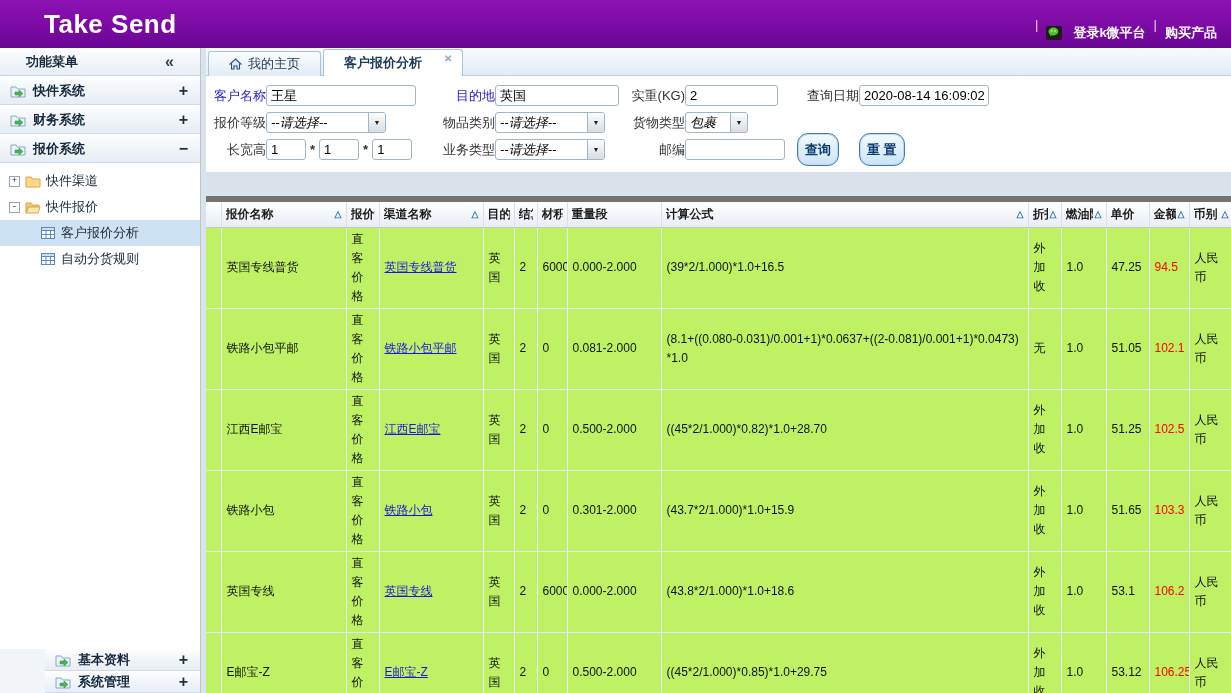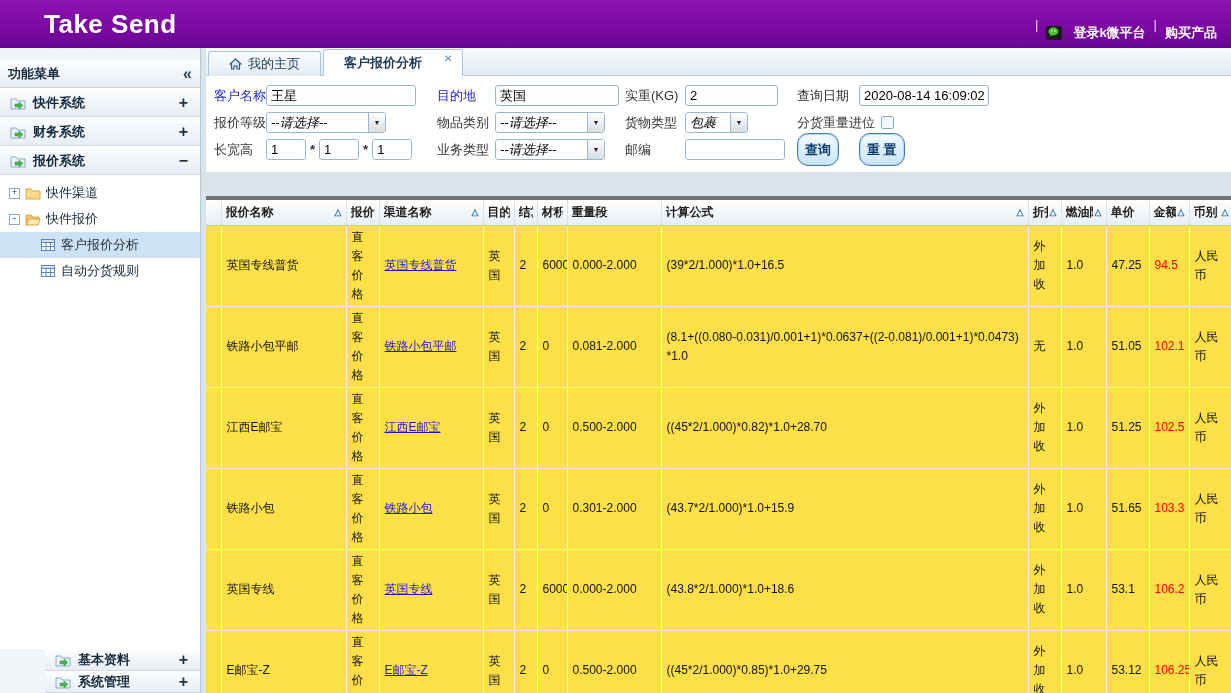--- a/index.html
+++ b/index.html
@@ -15,22 +15,22 @@
   .toplinks .sep { color:#e8cdf2; font-weight:normal; }
   .toplink { display:flex; align-items:center; gap:11px; color:#fff; cursor:pointer; text-decoration:none;margin-top:18px; }
 
   
   .bodyrow { flex:1; display:flex; min-height:0; }
 
   
   .sidebar { width:201px; flex-shrink:0; background:#f1f5f9; border-right:1px solid #b9c6d2;
     display:flex; flex-direction:column; font-size:13px; }
   .sb-title { height:28px; flex-shrink:0; display:flex; align-items:center; justify-content:space-between;
-    padding:0 8px; background:linear-gradient(180deg,#fdfeff,#e7eef5); border-bottom:1px solid #c7d4e0;
-    font-weight:bold; color:#1c2e40;margin-top:12px; }
+    padding:0 26px; background:linear-gradient(180deg,#fdfeff,#e7eef5); border-bottom:1px solid #c7d4e0;
+    font-weight:bold; color:#1c2e40; }
   .sb-title .chev { font-size:16px; color:#2c4258; cursor:pointer; font-weight:bold; }
   .sb-group { height:29px; flex-shrink:0; display:flex; align-items:center; gap:7px; padding:0 12px 0 10px;
     background:linear-gradient(180deg,#fcfdfe,#e6edf4); border-bottom:1px solid #cfdae4; border-top:1px solid #ffffff;
     cursor:pointer; }
   .sb-group .glabel { flex:1; font-weight:bold; color:#13293d; }
   .sb-group .pm { font-size:16px; font-weight:bold; color:#20303f; line-height:14px; }
   .tree { flex:1; background:#fff; padding:5px 0 0 0; overflow:hidden; }
   .tnode { height:26px; display:flex; align-items:center; gap:5px; padding-left:9px; color:#20303f; cursor:pointer; }
   .texp { width:11px; height:11px; border:1px solid #92a6b8; background:#fff; font-size:9px; line-height:9px;
     text-align:center; color:#333; flex-shrink:0; font-family:"Liberation Mono",monospace; }
@@ -49,21 +49,21 @@
     background:linear-gradient(180deg,#fbfdfe,#e2ecf4); border:1px solid #a9c3d8; border-bottom:none;
     border-radius:3px 3px 0 0; cursor:pointer; position:relative; top:1px; }
   .tab.active { background:#fff; font-weight:bold; height:27px; z-index:2; padding-right:10px; }
   .tab .close { font-size:10px; color:#8aa4ba; margin-left:16px; align-self:flex-start; margin-top:3px; cursor:pointer; }
 
   
   .form-panel { background:#fff; flex-shrink:0; padding:6px 4px 9px 4px; font-size:13px; }
   .frow { height:27px; display:flex; align-items:center; }
   .slot { display:flex; align-items:center; }
   .s1 { width:227px; } .s2 { width:188px; } .s3 { width:172px; } .s4 { flex:1; }
-  .flabel { color:#333; flex-shrink:0; }
+  .flabel { color:#333; flex-shrink:0;text-align:right; }
   .flabel.blue { color:#2323cd; }
   .lw1 { width:52px; margin-left:4px; } .lw2 { width:58px; } .lw3 { width:60px; } .lw4 { width:62px; }
   .tinput { height:21px; border:1px solid #9fb6c9; border-radius:3px; padding:1px 4px; font-size:13px;
     font-family:"Liberation Sans",sans-serif; color:#000; outline:none; }
   .w134{width:150px;} .w124{width:124px;} .w93{width:93px;} .w130{width:130px;} .w100{width:100px;} .w40{width:40px;}
   .fselect { height:21px; border:1px solid #9fb6c9; border-radius:3px; background:#fff; display:flex;
     align-items:center; cursor:pointer; overflow:hidden;font-style:italic; }
   .fselect .sval { flex:1; padding:0 4px; font-size:13px; color:#000; white-space:nowrap; overflow:hidden; }
   .fselect .sarrow { width:17px; height:100%; flex-shrink:0; background:linear-gradient(180deg,#fdfdfd,#d7dde3);
     border-left:1px solid #9fb6c9; display:flex; align-items:center; justify-content:center; font-size:7px; color:#222; }
@@ -72,21 +72,21 @@
   .chk { width:13px; height:13px; border:1px solid #86abc9; background:#f2f8fd; margin-left:6px; cursor:pointer;
     appearance:none; border-radius:2px; }
   .btn { height:33px; margin-right:20px; padding:0 7px; font-size:13px; font-weight:bold; color:#0c3d6e;
     background:linear-gradient(180deg,#f3fafe,#cbe4f7); border:1px solid #3d7db5; border-radius:11px;
     box-shadow:inset 0 0 0 1px #bcd9ef; cursor:pointer; font-family:"Liberation Sans",sans-serif; }
 
   
   .gapstrip { height:24px; flex-shrink:0; }
 
   
-  .table-wrap { flex:1; background:#fde047; overflow:hidden; border-top:4px solid #737373; }
+  .table-wrap { flex:1; background:#bef264; overflow:hidden; border-top:6px solid #737373; }
   table { width:100%; border-collapse:collapse; table-layout:fixed; font-size:12px; }
   th { height:25px; background:linear-gradient(180deg,#ffffff,#e7edf3); border-bottom:1px solid #b9c9d8;
     border-right:1px solid #d8e1ea; font-weight:bold; color:#1c1c1c; text-align:left; padding:0 4px;
     overflow:hidden; cursor:pointer; }
   .thin { display:flex; align-items:center; justify-content:space-between; overflow:hidden; }
   .thin .t { white-space:nowrap; overflow:hidden; }
   .sort { font-size:9px; color:#2f74ae; flex-shrink:0; margin-left:2px; }
   td { border-bottom:1px solid #e3e9ef; border-right:1px solid #eef2f6; padding:2px 5px; color:#111;
     line-height:19px; vertical-align:middle; overflow:hidden; }
   td.formula { word-break:break-all; }
@@ -283,24 +283,20 @@
               <span class="sarrow">▼</span>
             </div>
           </div>
           <div class="slot s3">
             <span class="flabel lw3">货物类型</span>
             <div class="fselect w63">
               <span class="sval">包裹</span>
               <span class="sarrow">▼</span>
             </div>
           </div>
-          <div class="slot s4">
-            <span class="flabel">分货重量进位</span>
-            <input type="checkbox" class="chk" style="">
-          </div>
         </div>
         <div class="frow">
           <div class="slot s1">
             <span class="flabel lw1">长宽高</span>
             <input class="tinput w40" type="text" value="1" style="">
             <span class="star">*</span>
             <input class="tinput w40" type="text" value="1" style="">
             <span class="star">*</span>
             <input class="tinput w40" type="text" value="1" style="">
           </div>

